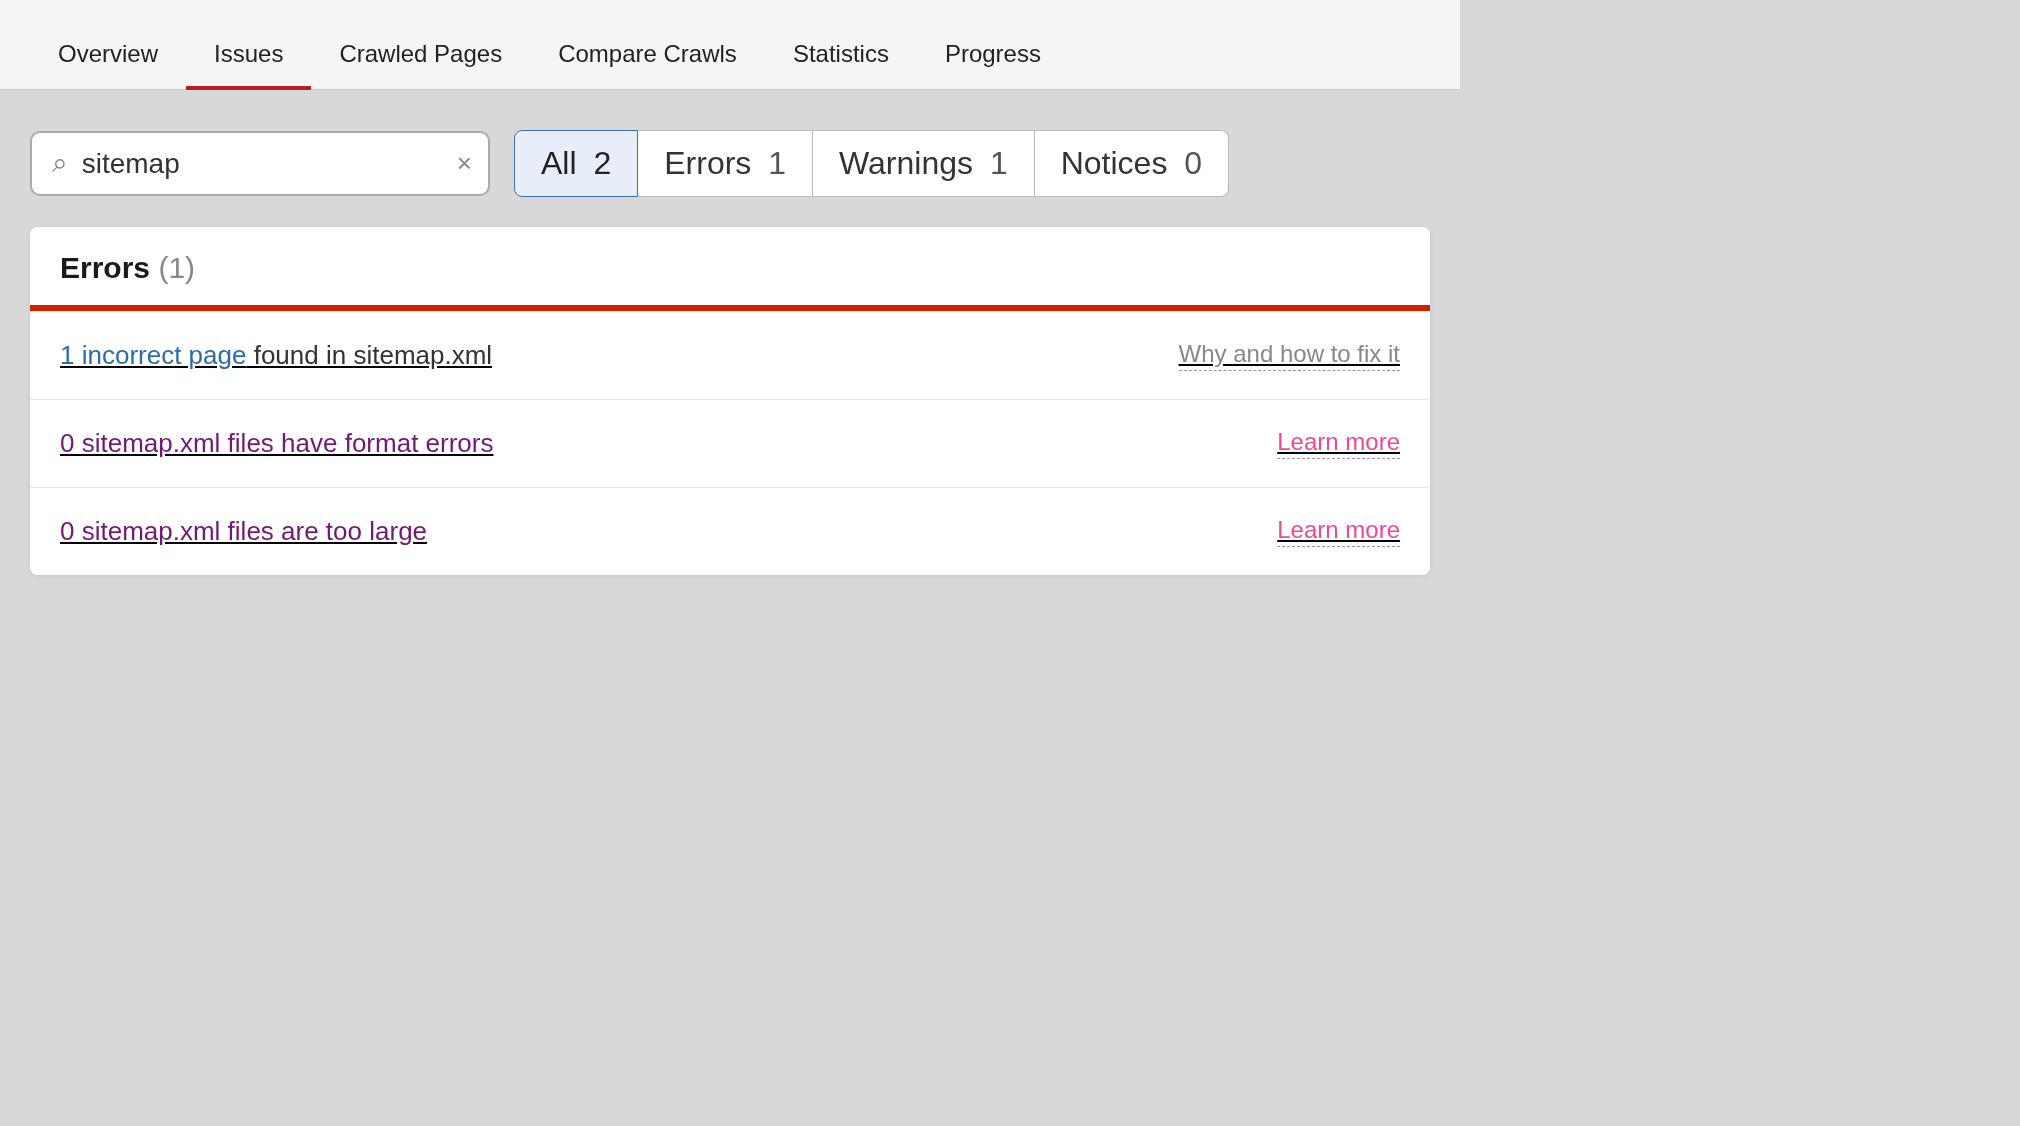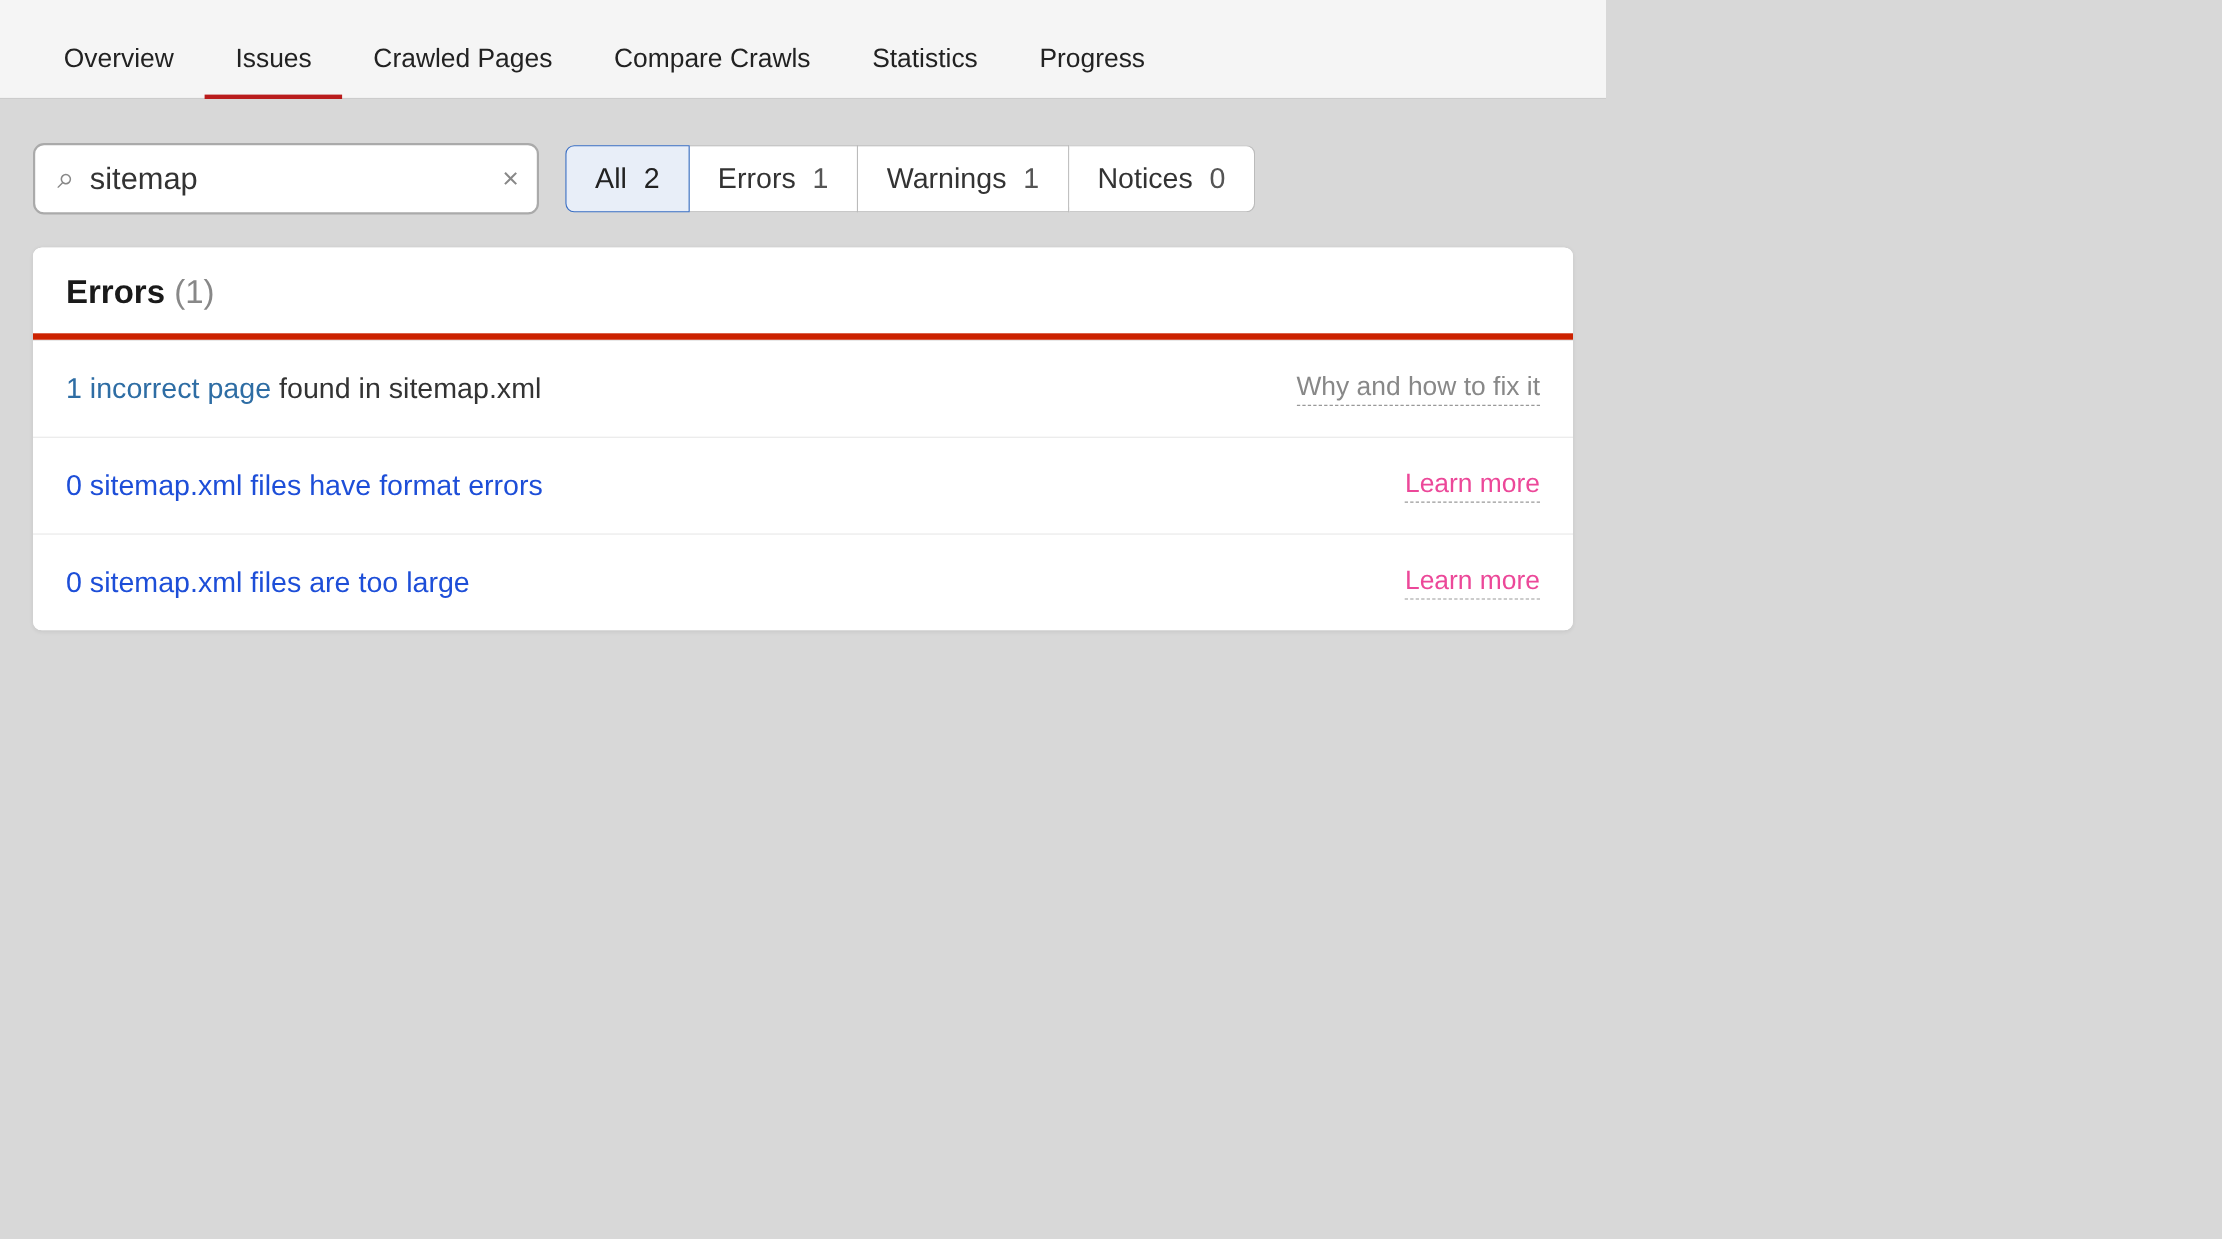--- a/index.html
+++ b/index.html
@@ -75,21 +75,21 @@
       font-size: 26px;
       cursor: pointer;
     }
 
     .filter-tabs {
       display: flex;
       align-items: center;
       gap: 0;
     }
     .filter-tab {
-      font-size: 26px;
+      font-size: 32px;
       color: #333;
       padding: 14px 26px;
       border: 1.5px solid #bbb;
       background: white;
       cursor: pointer;
       white-space: nowrap;
     }
     .filter-tab:first-child {
       border-radius: 8px 0 0 8px;
     }
@@ -142,20 +142,21 @@
       width: 100%;
     }
 
     .issue-row {
       display: flex;
       align-items: center;
       padding: 28px 30px;
       border-top: 1px solid #e8e8e8;
       background: white;
       gap: 30px;
+      text-decoration: underline;
     }
     .issue-row:first-of-type {
       border-top: none;
     }
 
     .issue-link {
       color: #2e6da4;
       text-decoration: none;
       font-size: 26px;
     }
@@ -170,21 +171,21 @@
       font-size: 24px;
       color: #888;
       text-decoration: none;
       border-bottom: 1.5px dashed #999;
       padding-bottom: 2px;
       white-space: nowrap;
       cursor: pointer;
     }
 
     .issue-row-teal .issue-link {
-      color: #1d4ed8;
+      color: #701a75;
     }
 
     .learn-more-link {
       font-size: 24px;
       color: #ec4899;
       text-decoration: none;
       border-bottom: 1.5px dashed #999;
       padding-bottom: 2px;
       white-space: nowrap;
       cursor: pointer;

